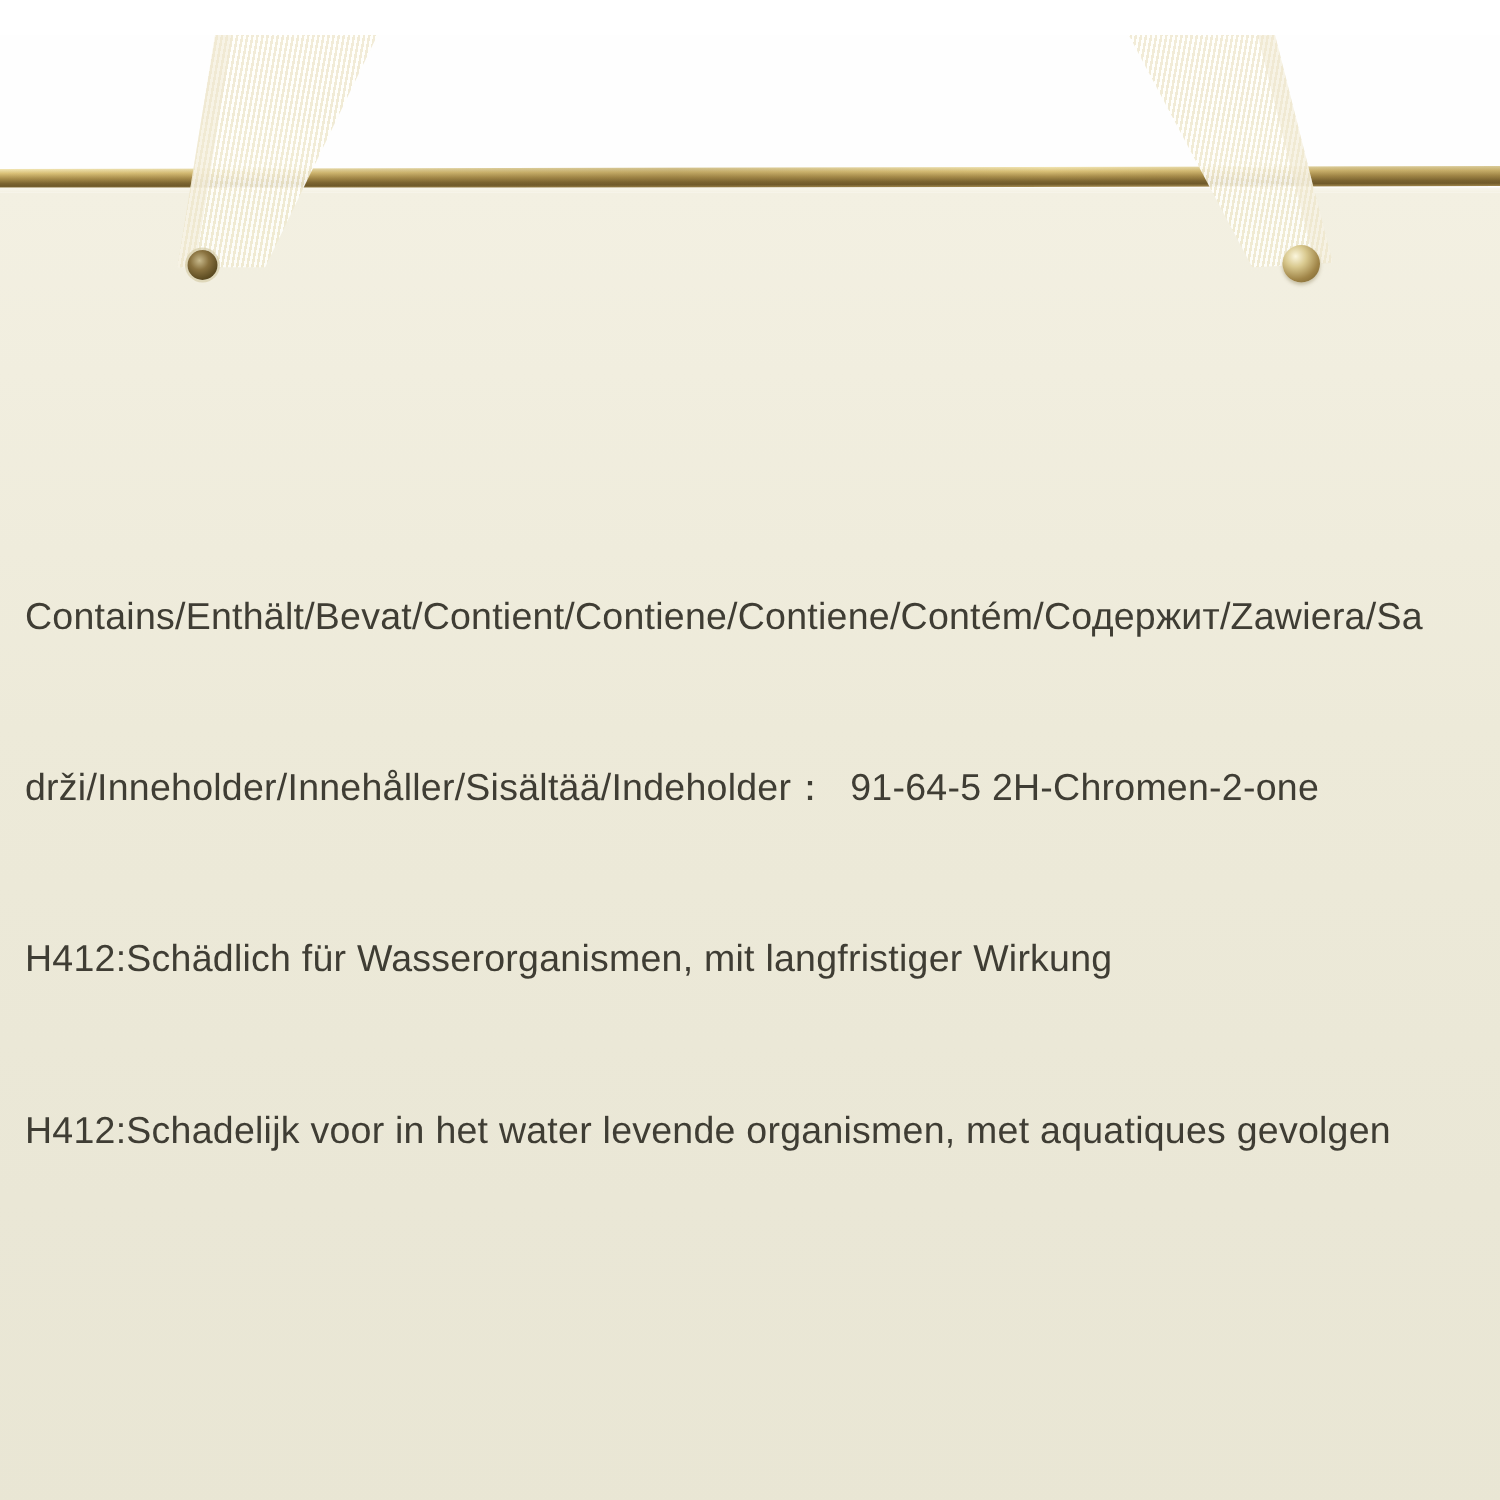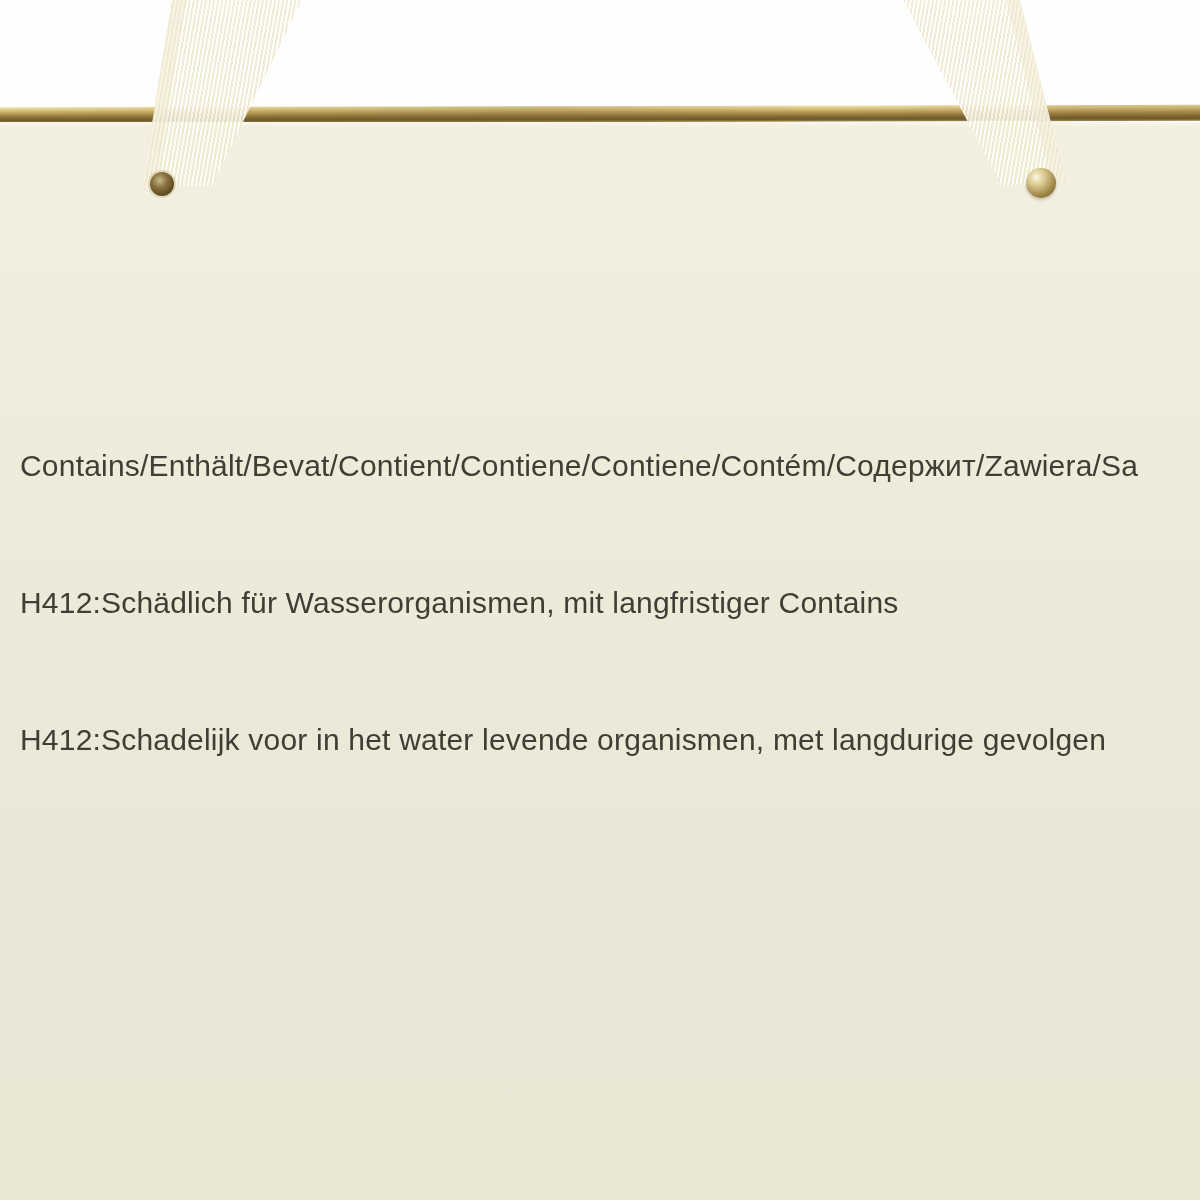--- a/index.html
+++ b/index.html
@@ -1,21 +1,21 @@
 <!DOCTYPE html>
 <html><head>
 <meta charset="utf-8">
 <style>
   html,body{margin:0;padding:0;}
   body{
     width:1200px;height:1200px;position:relative;overflow:hidden;
     background:#ffffff;
     font-family:"Liberation Sans", sans-serif;
   }
-  .stage{position:absolute;inset:0;}
+  .stage{position:absolute;inset:0;margin-top:28px;}
 
   
   .bag-top-bg{position:absolute;left:0;top:0;width:1200px;height:107px;background:#fefefe;}
   .gold-trim{
     position:absolute;left:0;top:106px;width:1200px;height:16px;
     background:
       linear-gradient(90deg, rgba(255,255,255,0) 0%, rgba(120,95,45,.25) 45%, rgba(255,255,255,0) 70%, rgba(120,95,45,.2) 90%),
       linear-gradient(180deg,#f2e6b4 0%,#d9c077 22%,#a98e4c 48%,#7c6531 72%,#6e592a 86%,#a78e53 100%);
     transform:rotate(-0.12deg);
   }
@@ -101,22 +101,23 @@
   <div class="ribbon right">
     <div class="fabric"></div>
     <div class="edge"></div>
   </div>
 
   <div class="hole left"></div>
   <div class="bead right"></div>
 
   <div class="label-text">
     <div class="line">Contains/Enthält/Bevat/Contient/Contiene/Contiene/Contém/Содержит/Zawiera/Sa</div>
-    <div class="line">H412:Schädlich für Wasserorganismen, mit langfristiger Contains</div>
-    <div class="line">H412:Schadelijk voor in het water levende organismen, met langdurige gevolgen</div>
+    <div class="line">drži/Inneholder/Innehåller/Sisältää/Indeholder：  91-64-5 2H-Chromen-2-one</div>
+    <div class="line">H412:Schädlich für Wasserorganismen, mit langfristiger Wirkung</div>
+    <div class="line">H412:Schadelijk voor in het water levende organismen, met aquatiques gevolgen</div>
     
     
     
     
     
     
     
     
     
     

